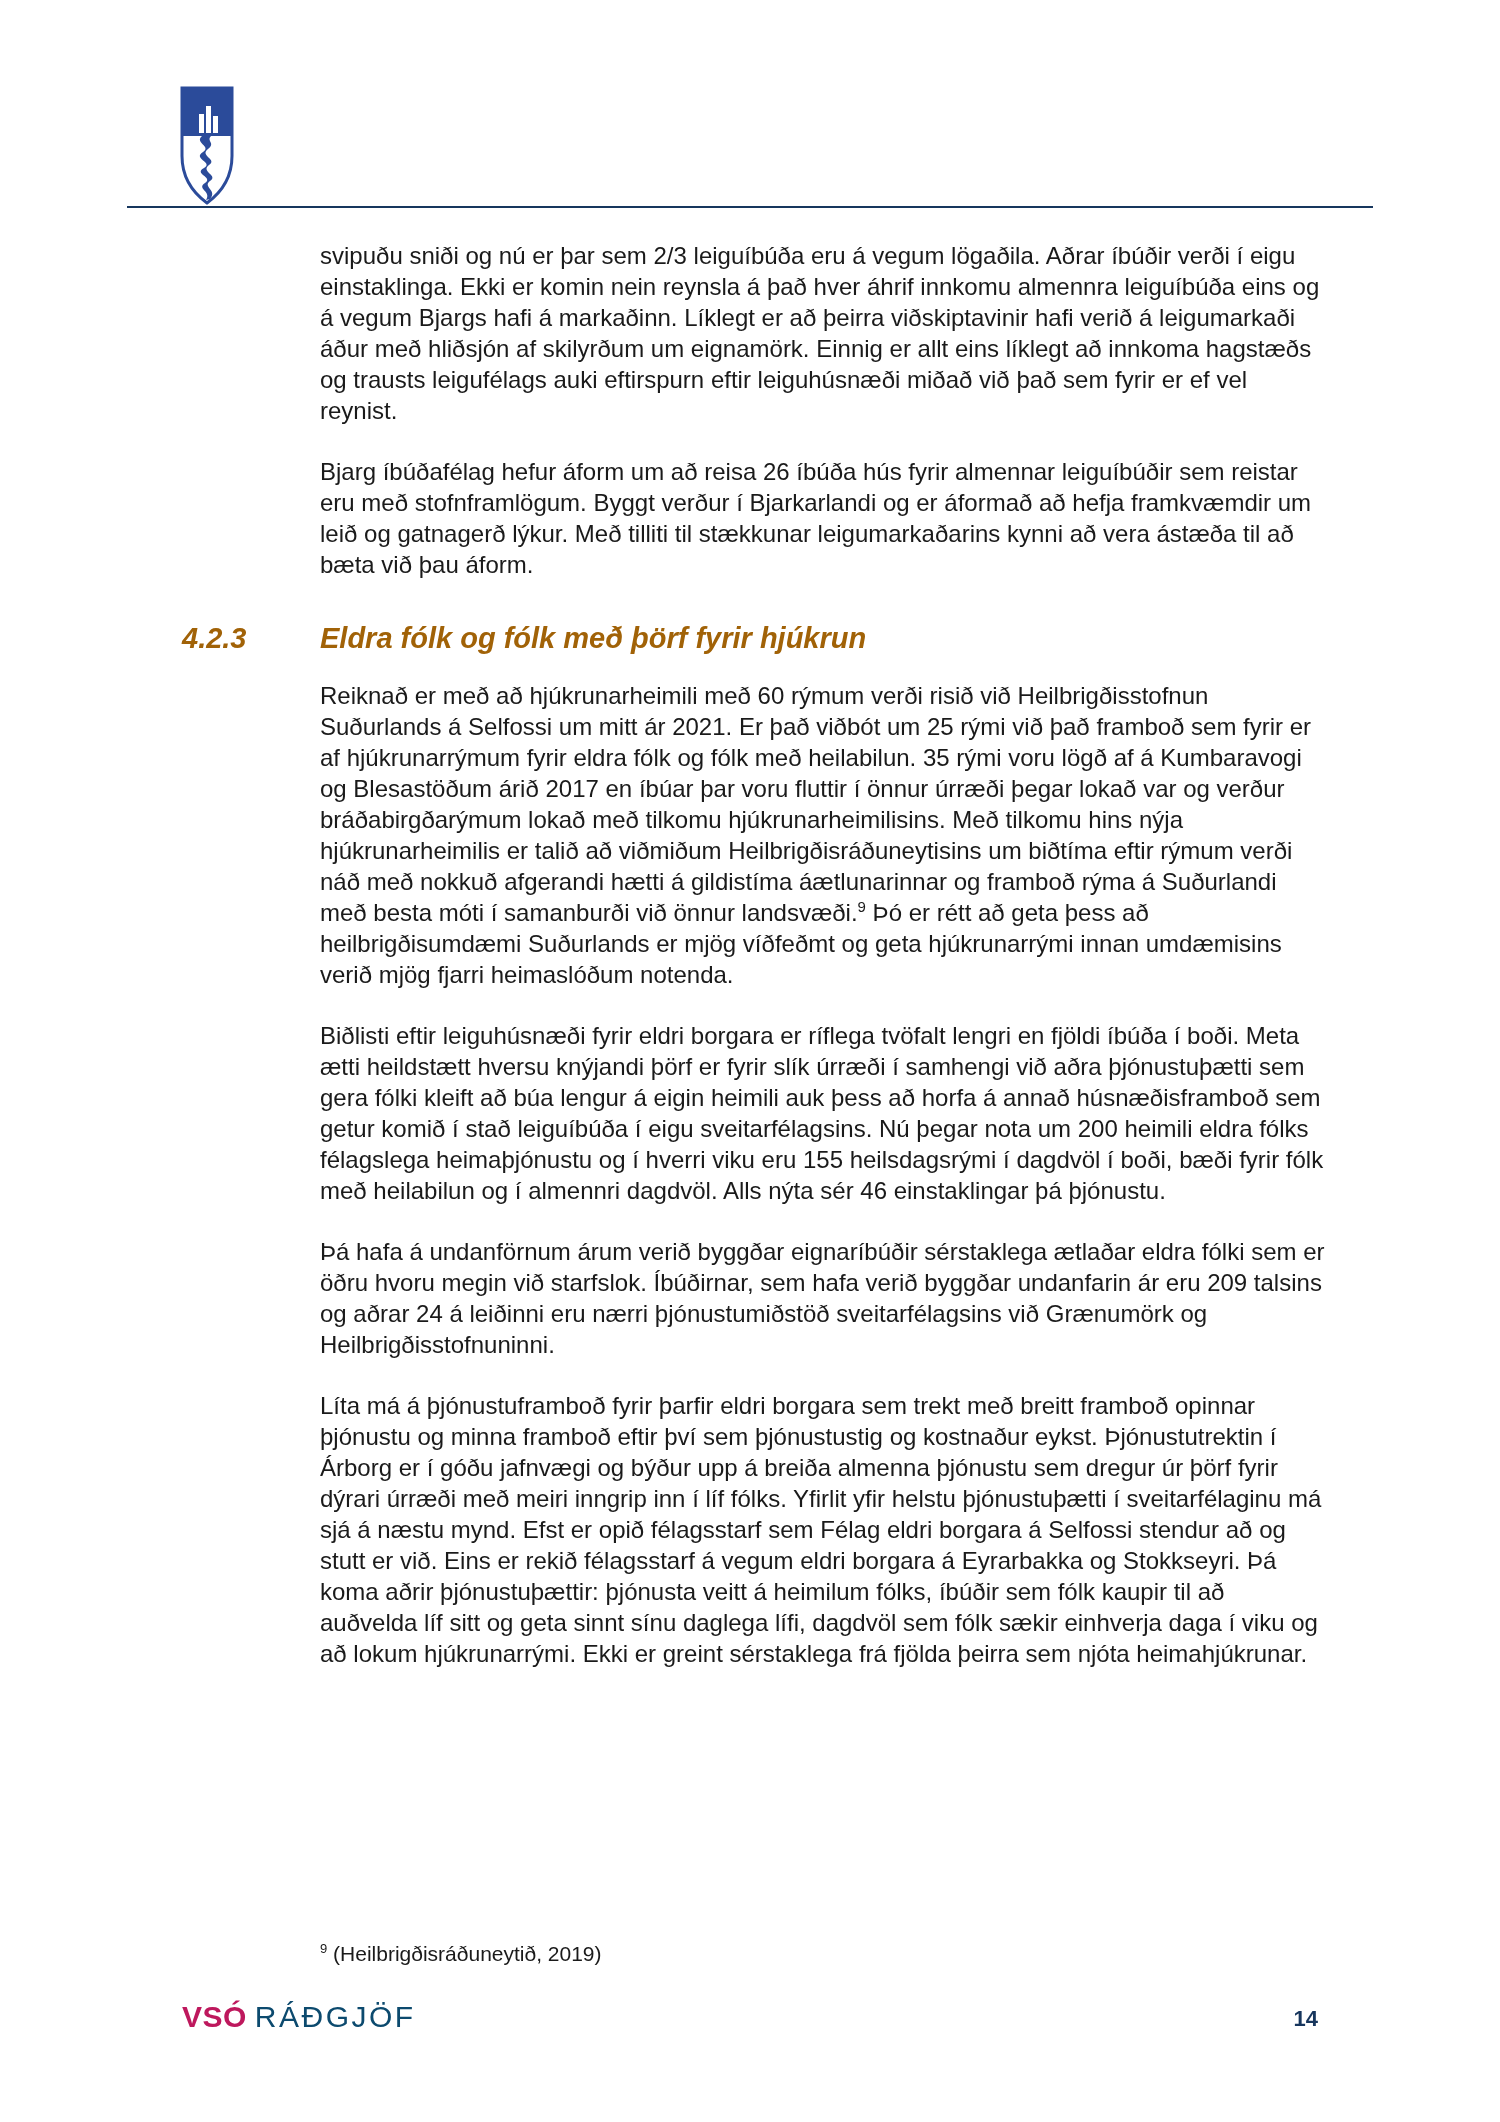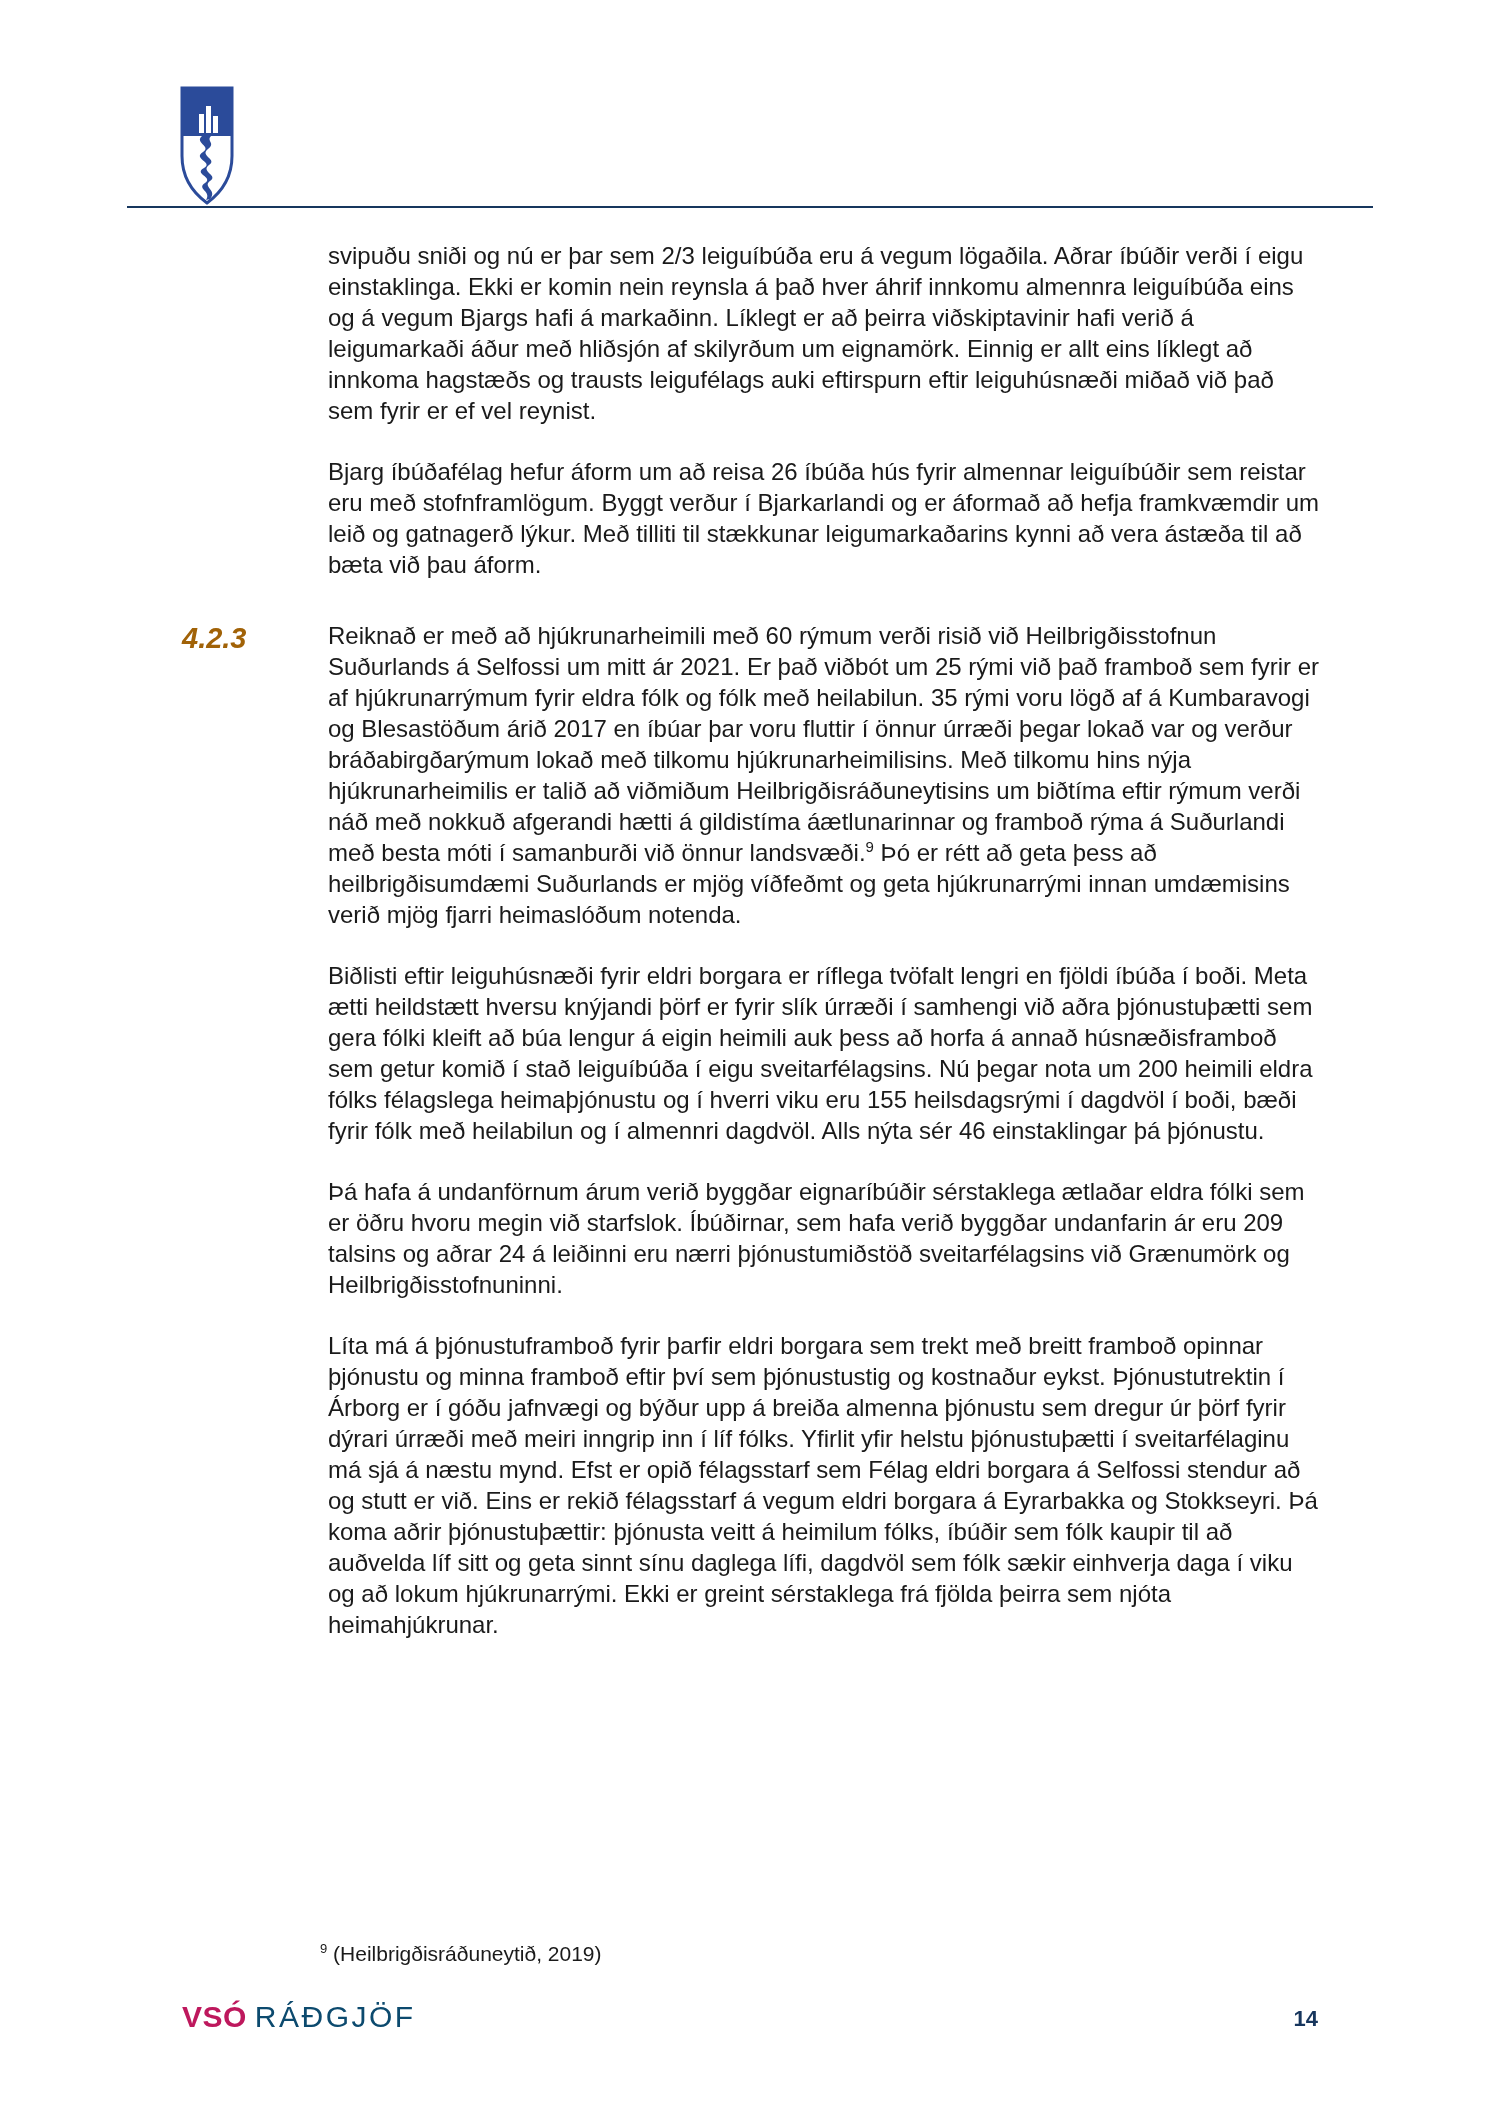--- a/index.html
+++ b/index.html
@@ -21,21 +21,21 @@
   .header-rule{
     position:absolute;left:127px;top:206px;width:1246px;height:0;
     border-top:2px solid #17365d;
   }
 
   
   .content{
     position:absolute;left:320px;top:240px;width:1005px;
     font-size:24px;line-height:31px;text-align:left;
   }
-  .content p{margin:0 0 30px 8px;}
+  .content p{margin:0 0 30px 0;}
   .section-heading{
     position:relative;
     margin:40px 0 24px 0;
     color:#a16207;font-size:29px;line-height:36px;
     font-weight:bold;font-style:italic;
   }
   .section-number{
     position:absolute;left:-138px;top:0;
   }
   sup.ref{font-size:15px;vertical-align:super;line-height:0;}
@@ -81,20 +81,21 @@
   <div class="header-rule"></div>
 
   <div class="content">
 
     <p>svipuðu sniði og nú er þar sem 2/3 leiguíbúða eru á vegum lögaðila. Aðrar íbúðir verði í eigu einstaklinga. Ekki er komin nein reynsla á það hver áhrif innkomu almennra leiguíbúða eins og á vegum Bjargs hafi á markaðinn. Líklegt er að þeirra viðskiptavinir hafi verið á leigumarkaði áður með hliðsjón af skilyrðum um eignamörk. Einnig er allt eins líklegt að innkoma hagstæðs og trausts leigufélags auki eftirspurn eftir leiguhúsnæði miðað við það sem fyrir er ef vel reynist.</p>
 
     <p>Bjarg íbúðafélag hefur áform um að reisa 26 íbúða hús fyrir almennar leiguíbúðir sem reistar eru með stofnframlögum. Byggt verður í Bjarkarlandi og er áformað að hefja framkvæmdir um leið og gatnagerð lýkur. Með tilliti til stækkunar leigumarkaðarins kynni að vera ástæða til að bæta við þau áform.</p>
 
     <h3 class="section-heading">
       <span class="section-number">4.2.3</span>
+      <span>Eldra fólk og fólk með þörf fyrir hjúkrun</span>
     </h3>
 
     <p><span>Reiknað er með að hjúkrunarheimili með 60 rýmum verði risið við Heilbrigðisstofnun Suðurlands á Selfossi um mitt ár 2021. Er það viðbót um 25 rými við það framboð sem fyrir er af hjúkrunarrýmum fyrir eldra fólk og fólk með heilabilun. 35 rými voru lögð af á Kumbaravogi og Blesastöðum árið 2017 en íbúar þar voru fluttir í önnur úrræði þegar lokað var og verður bráðabirgðarýmum lokað með tilkomu hjúkrunarheimilisins. Með tilkomu hins nýja hjúkrunarheimilis er talið að viðmiðum Heilbrigðisráðuneytisins um biðtíma eftir rýmum verði náð með nokkuð afgerandi hætti á gildistíma áætlunarinnar og framboð rýma á Suðurlandi með besta móti í samanburði við önnur landsvæði.</span><sup class="ref">9</sup><span> Þó er rétt að geta þess að heilbrigðisumdæmi Suðurlands er mjög víðfeðmt og geta hjúkrunarrými innan umdæmisins verið mjög fjarri heimaslóðum notenda.</span></p>
 
     <p>Biðlisti eftir leiguhúsnæði fyrir eldri borgara er ríflega tvöfalt lengri en fjöldi íbúða í boði. Meta ætti heildstætt hversu knýjandi þörf er fyrir slík úrræði í samhengi við aðra þjónustuþætti sem gera fólki kleift að búa lengur á eigin heimili auk þess að horfa á annað húsnæðisframboð sem getur komið í stað leiguíbúða í eigu sveitarfélagsins.  Nú þegar nota um 200 heimili eldra fólks félagslega heimaþjónustu og í hverri viku eru 155 heilsdagsrými í dagdvöl í boði, bæði fyrir fólk með heilabilun og í almennri dagdvöl. Alls nýta sér 46 einstaklingar þá þjónustu.</p>
 
     <p>Þá hafa á undanförnum árum verið byggðar eignaríbúðir sérstaklega ætlaðar eldra fólki sem er öðru hvoru megin við starfslok. Íbúðirnar, sem hafa verið byggðar undanfarin ár eru 209 talsins og aðrar 24 á leiðinni eru  nærri þjónustumiðstöð sveitarfélagsins við Grænumörk og Heilbrigðisstofnuninni.</p>
 
     <p>Líta má á þjónustuframboð fyrir þarfir eldri borgara sem trekt með breitt framboð opinnar þjónustu og minna framboð eftir því sem þjónustustig og kostnaður eykst. Þjónustutrektin í Árborg er í góðu jafnvægi og býður upp á breiða almenna þjónustu sem dregur úr þörf fyrir dýrari úrræði með meiri inngrip inn í líf fólks. Yfirlit yfir helstu þjónustuþætti í sveitarfélaginu má sjá á næstu mynd. Efst er opið félagsstarf sem Félag eldri borgara á Selfossi stendur að og stutt er við. Eins er rekið félagsstarf á vegum eldri borgara á Eyrarbakka og Stokkseyri. Þá koma aðrir þjónustuþættir: þjónusta veitt á heimilum fólks, íbúðir sem fólk kaupir til að auðvelda líf sitt og geta sinnt sínu daglega lífi, dagdvöl sem fólk sækir einhverja daga í viku og að lokum hjúkrunarrými. Ekki er greint sérstaklega frá fjölda þeirra sem njóta heimahjúkrunar.</p>
 

